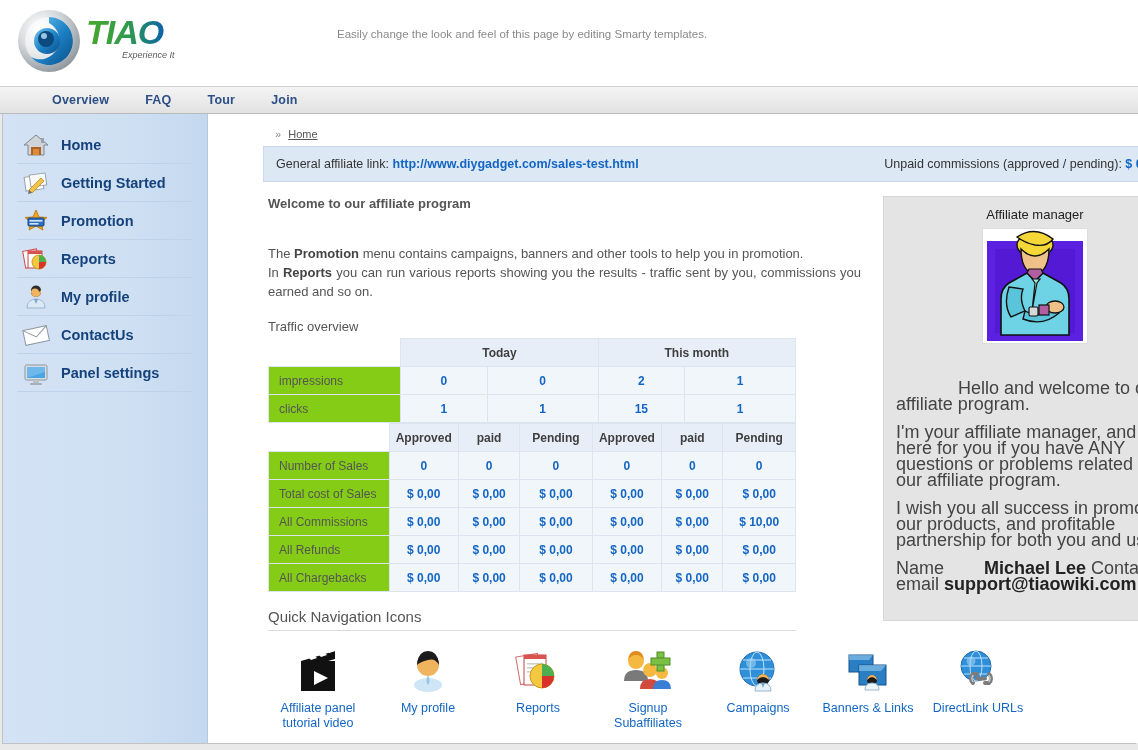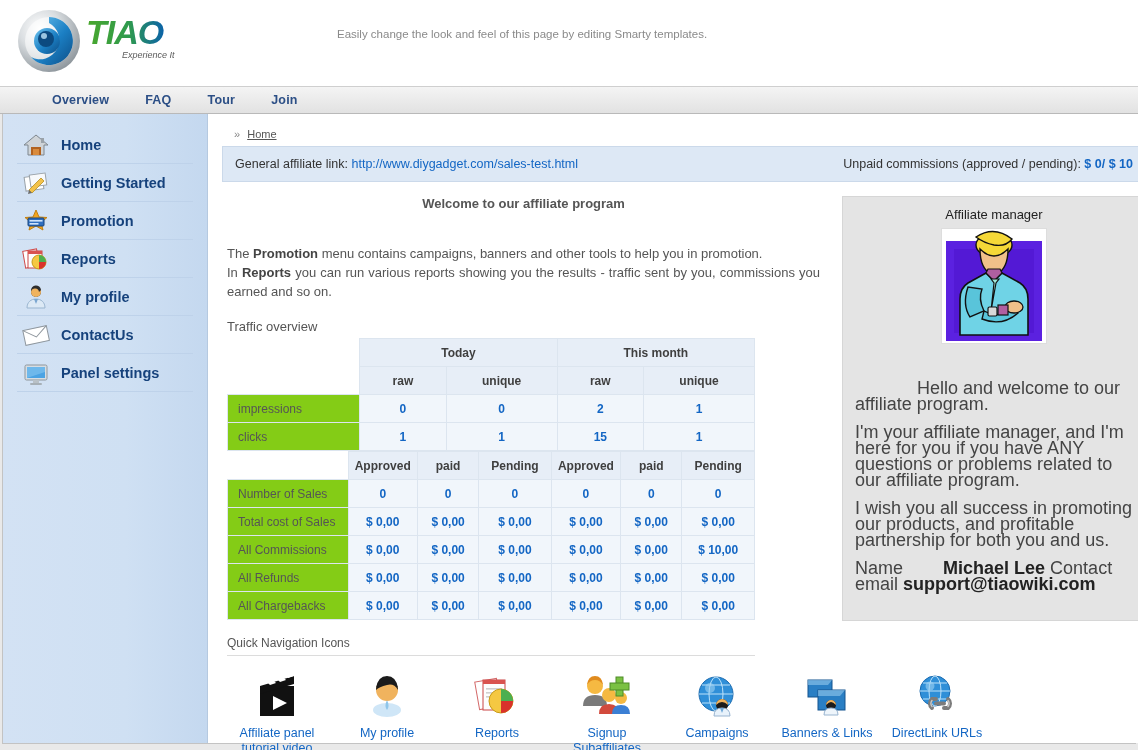--- a/index.html
+++ b/index.html
@@ -34,21 +34,21 @@
 
   
   .page {
     position:relative; height:636px;
     background:#e9e9e9;
     padding:0;
     display:flex;
   }
   .page-inner {
     display:flex; width:1134px; margin-left:2px; height:630px;
-    background:#fff; border:1px solid #c3c3c3; border-top:none;
+    background:#fff; border:1px solid #c3c3c3; border-top:none;gap:41px;
   }
 
   
   .sidebar {
     width:205px; flex:0 0 205px;
     background:linear-gradient(to right,#d3e2f4 0%, #cfe0f3 60%, #c4d8ef 100%);
     border-right:1px solid #b5c9e0;
     padding:12px 0 0 0;
   }
   .side-item {
@@ -67,42 +67,42 @@
   .breadcrumb { font-size:11px; color:#666; padding:4px 0 6px 12px; }
   .breadcrumb .chev { color:#888; margin-right:4px; }
   .breadcrumb a { color:#555; text-decoration:underline; }
 
   .linkbar {
     background:#dde8f5; border:1px solid #cbd9ea;
     height:36px; display:flex; align-items:center;
     padding:0 12px; justify-content:space-between;
     font-size:12.5px; color:#333;
   }
-  .linkbar a { color:#1366c4; font-weight:normal; text-decoration:none; }
+  .linkbar a { color:#1366c4; font-weight:bold; text-decoration:none; }
   .linkbar .amt { color:#1366c4; font-weight:bold; }
 
   .cols { display:flex; margin-top:14px; }
   .maincol { width:598px; flex:0 0 598px; padding-left:5px; }
   .sidecol { flex:1; padding-left:22px; padding-top:0; }
 
-  h2.welcome { font-size:13px; color:#555; font-weight:bold; margin:0 0 14px 0;text-align:center; }
+  h2.welcome { font-size:13px; color:#555; font-weight:bold; margin:0 0 14px 0; }
   .intro { font-size:13px; color:#555; line-height:19px; text-align:justify; margin:0; }
   .intro b { color:#444; }
 
   .sec-title { font-size:13px; color:#555; margin:18px 0 4px 0; }
 
   table.tt { border-collapse:collapse; width:528px; table-layout:fixed; font-size:12px; }
   table.tt td, table.tt th { border:1px solid #dce5ef; height:28px; padding:0 6px; }
   table.tt th { background:#e7eef7; color:#3f3f3f; font-weight:bold; text-align:center; }
   table.tt td.rowlab { background:#84cc16; color:#555; text-align:left; font-weight:normal; padding-left:10px; }
   table.tt td.val { background:#f1f6fb; color:#1366c4; font-weight:bold; text-align:center; }
   table.tt td.blank, table.tt th.blank { background:#fff; border:none; }
 
   
-  .qn-title { font-size:12px; color:#555; margin:16px 0 0 0; padding-bottom:5px; border-bottom:1px solid #dcdcdc; width:528px;}
+  .qn-title { font-size:15px; color:#555; margin:16px 0 0 0; padding-bottom:5px; border-bottom:1px solid #dcdcdc; width:528px;}
   .qnav { display:flex; margin-top:10px; width:906px; }
   .qnav-item { width:110px; text-align:center; cursor:pointer; }
   .qnav-item .gfx { height:56px; display:flex; align-items:flex-end; justify-content:center; }
   .qnav-item .cap { color:#1366c4; font-size:12.5px; line-height:15px; margin-top:4px; }
 
   
   .ambox {
     background:#e4e4e4; border:1px solid #d6d6d6;
     width:304px; padding:10px 12px 16px 12px;
   }
@@ -301,27 +301,20 @@
                 <col style="width:77px">
                 <col style="width:99px">
             <col style="width:77px">
                 <col style="width:99px">
           </colgroup>
           <tbody>
             <tr>
               <td class="blank"></td>
               <th colspan="2">Today</th>
               <th colspan="2">This month</th>
-            </tr>
-            <tr>
-              <td class="blank"></td>
-              <th>raw</th>
-              <th>unique</th>
-              <th>raw</th>
-              <th>unique</th>
             </tr>
             <tr>
               <td class="rowlab">impressions</td>
               <td class="val">0</td>
               <td class="val">0</td>
               <td class="val">2</td>
               <td class="val">1</td>
             </tr>
             <tr>
               <td class="rowlab">clicks</td>

